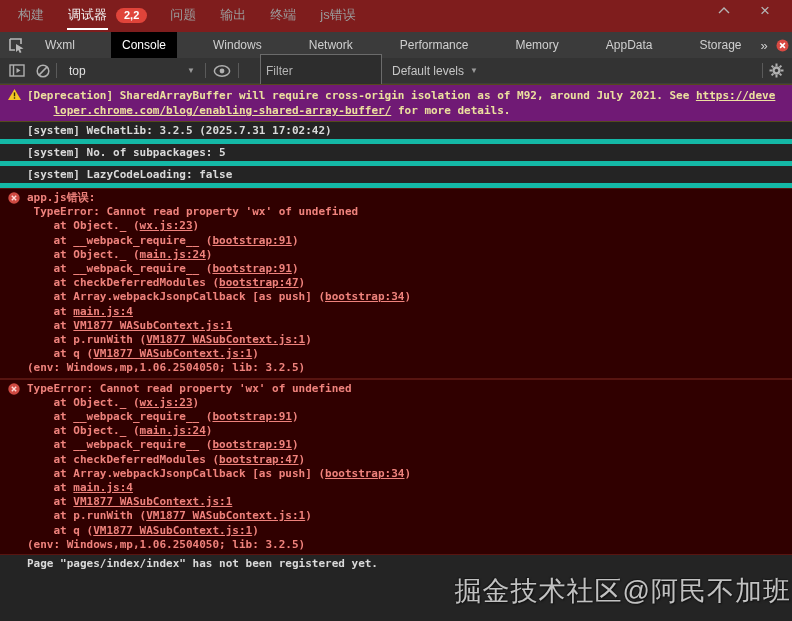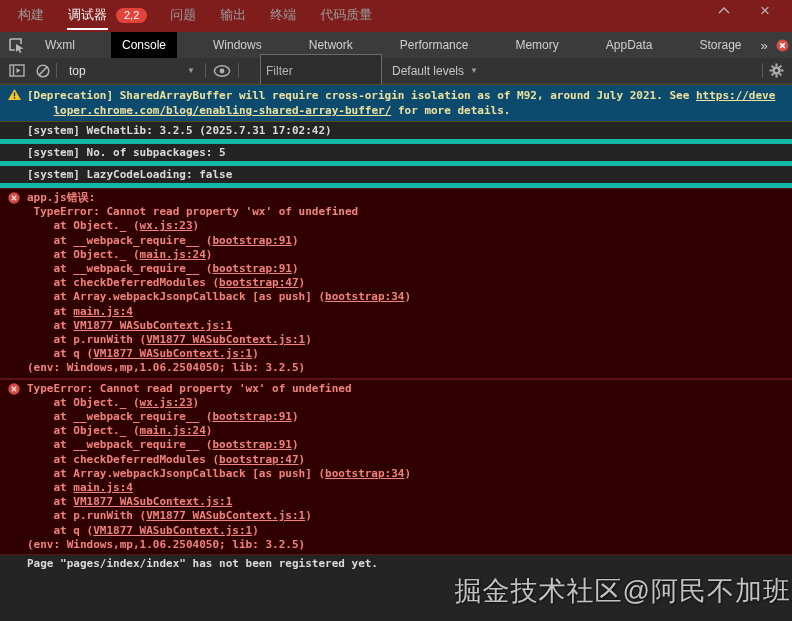--- a/index.html
+++ b/index.html
@@ -5,21 +5,21 @@
   * { margin:0; padding:0; box-sizing:border-box; }
   html,body { width:792px; height:621px; overflow:hidden; }
   body { background:#242424; font-family:"Liberation Sans", sans-serif; position:relative; }
 
   
   .topbar { height:32px; background:#7f1d1d; display:flex; align-items:flex-start; padding:0 6px; }
   .topbar-tab { display:flex; align-items:center; gap:8px; padding:0 11px; color:#9b9b9b; font-size:13px; cursor:default; position:relative; }
   .topbar-tab .tab-label { padding:6px 1px 4px; border-bottom:2px solid transparent; }
   .topbar-tab.active { color:#f2f2f2;gap:8px; }
   .topbar-tab.active .tab-label { border-bottom-color:#ffffff; }
-  .pill-badge { background:#e0443a; color:#fff; font-size:11px; line-height:15px; padding:0 8px; border-radius:9px; font-weight:normal; }
+  .pill-badge { background:#e0443a; color:#fff; font-size:11px; line-height:15px; padding:0 8px; border-radius:9px; font-weight:bold; }
   .win-controls { margin-left:auto; display:flex; align-items:center; gap:26px; padding-right:16px; color:#b5b5b5; }
   .win-controls svg { display:block; }
   .close-glyph { font-size:17px; line-height:1; color:#b5b5b5; }
 
   
   .dtbar { height:26px; background:#3b3b3b; display:flex; align-items:stretch; }
   .inspect-btn { display:flex; align-items:center; padding:0 9px; }
   .vdiv { width:1px; height:15px; background:#5a5a5a; align-self:center; }
   .dt-tab { display:flex; align-items:center; padding:0 11px; color:#cfcfcf; font-size:12px; }
   .dt-tab.active { background:#000; color:#fff; }
@@ -36,21 +36,21 @@
   .dd-arrow { font-size:8px; color:#9a9a9a; }
   .filter-input { width:122px; height:33px; background:#2d2d2d; border:1px solid #6b6b6b; color:#c9c9c9; font-size:12px; font-family:"Liberation Sans",sans-serif; padding:0 5px; margin-left:21px; outline:none; }
   .filter-input::placeholder { color:#b5b5b5; }
   .levels-dd { display:flex; align-items:center; gap:6px; color:#c6c6c6; font-size:12px; padding:0 10px; }
   .ct-spacer { flex:1; }
 
   
   .messages { height:487px; overflow:hidden; font-family:"DejaVu Sans Mono","Liberation Mono",monospace; font-weight:bold; font-size:11px; }
   .msg { position:relative; padding:2px 10px 1px 27px; border-bottom:5px solid #14b8a6; color:#dadada; line-height:14px; }
   .msg .line { white-space:pre; }
-  .msg.warning { background:#0c4a6e; border-top:1px solid #55491d; border-bottom:1px solid #55491d; color:#ece09f; line-height:15px; padding-top:3px; padding-bottom:3px; }
+  .msg.warning { background:#701a75; border-top:1px solid #55491d; border-bottom:1px solid #55491d; color:#ece09f; line-height:15px; padding-top:3px; padding-bottom:3px; }
   .msg.error { background:#300000; border-top:1px solid #581410; border-bottom:1px solid #581410; color:#ef827c; line-height:14.2px; padding-top:2px; padding-bottom:2px; }
   .msg .lnk { text-decoration:underline; cursor:pointer; }
   .msg-icon { position:absolute; left:8px; top:4px; }
   .msg.error .msg-icon { top:3px; }
 
   
   .watermark { position:absolute; right:1px; top:573px; z-index:9; font-size:27px; font-weight:normal; letter-spacing:1px; color:rgba(232,232,232,0.82); text-shadow:1px 1px 2px rgba(0,0,0,0.65), -1px -1px 1px rgba(0,0,0,0.35); white-space:nowrap; pointer-events:none; }
 </style>
 </head>
 <body>
@@ -67,21 +67,21 @@
       <div class="topbar-tab">
         <span class="tab-label">问题</span>
       </div>
       <div class="topbar-tab">
         <span class="tab-label">输出</span>
       </div>
       <div class="topbar-tab">
         <span class="tab-label">终端</span>
       </div>
       <div class="topbar-tab">
-        <span class="tab-label">代码质量</span>
+        <span class="tab-label">js错误</span>
       </div>
     </div>
   <div class="win-controls">
     <span class="icon-btn">
       <svg width="12" height="7" viewBox="0 0 12 7">
           <polyline points="1,6 6,1 11,6" fill="none" stroke="#b5b5b5" stroke-width="1.4"></polyline>
         </svg>
     </span>
     <span class="close-glyph">×</span>
   </div>

